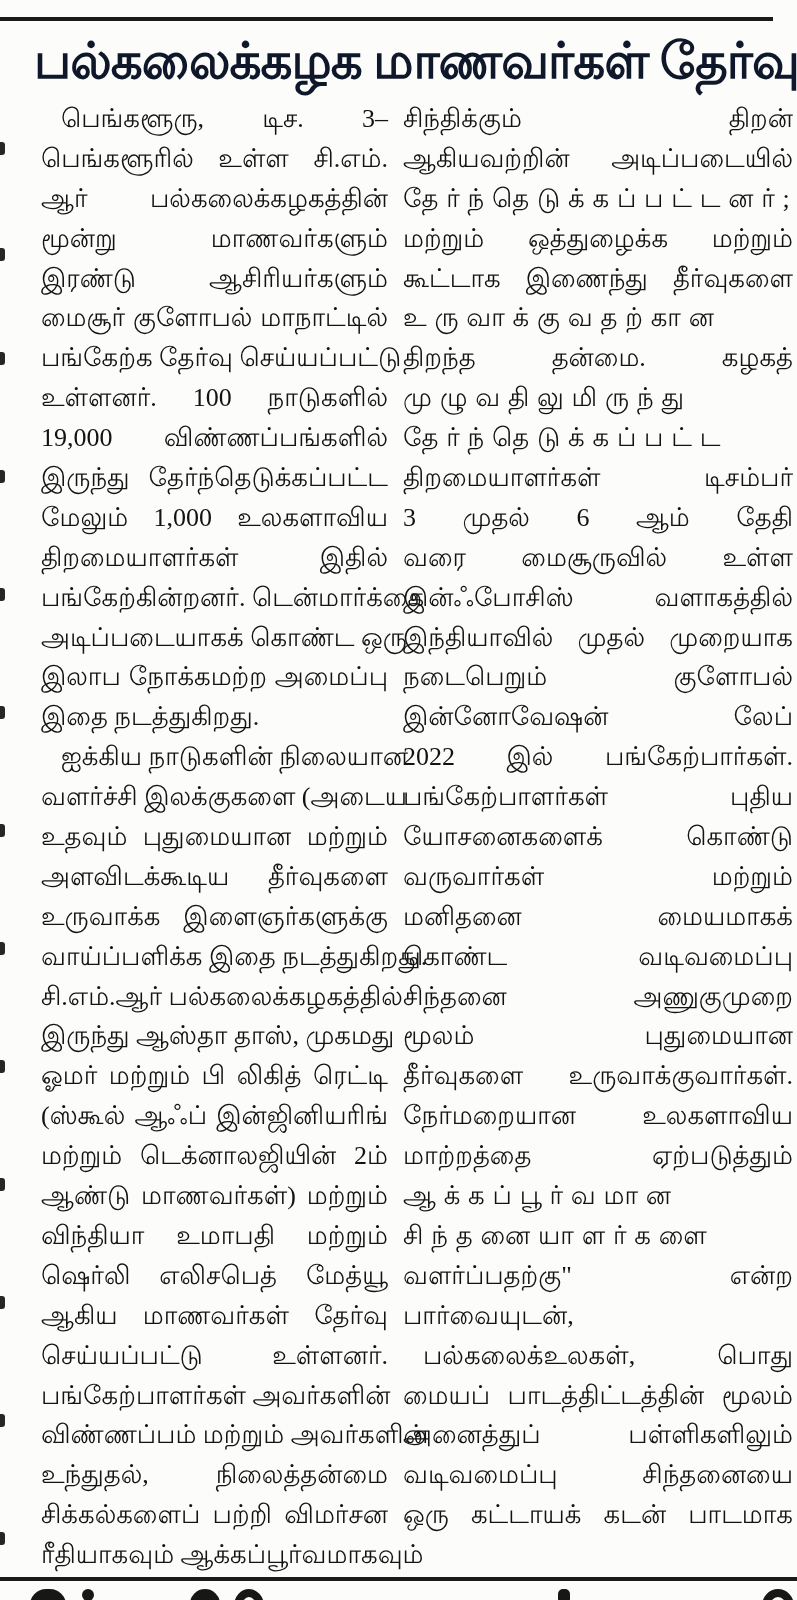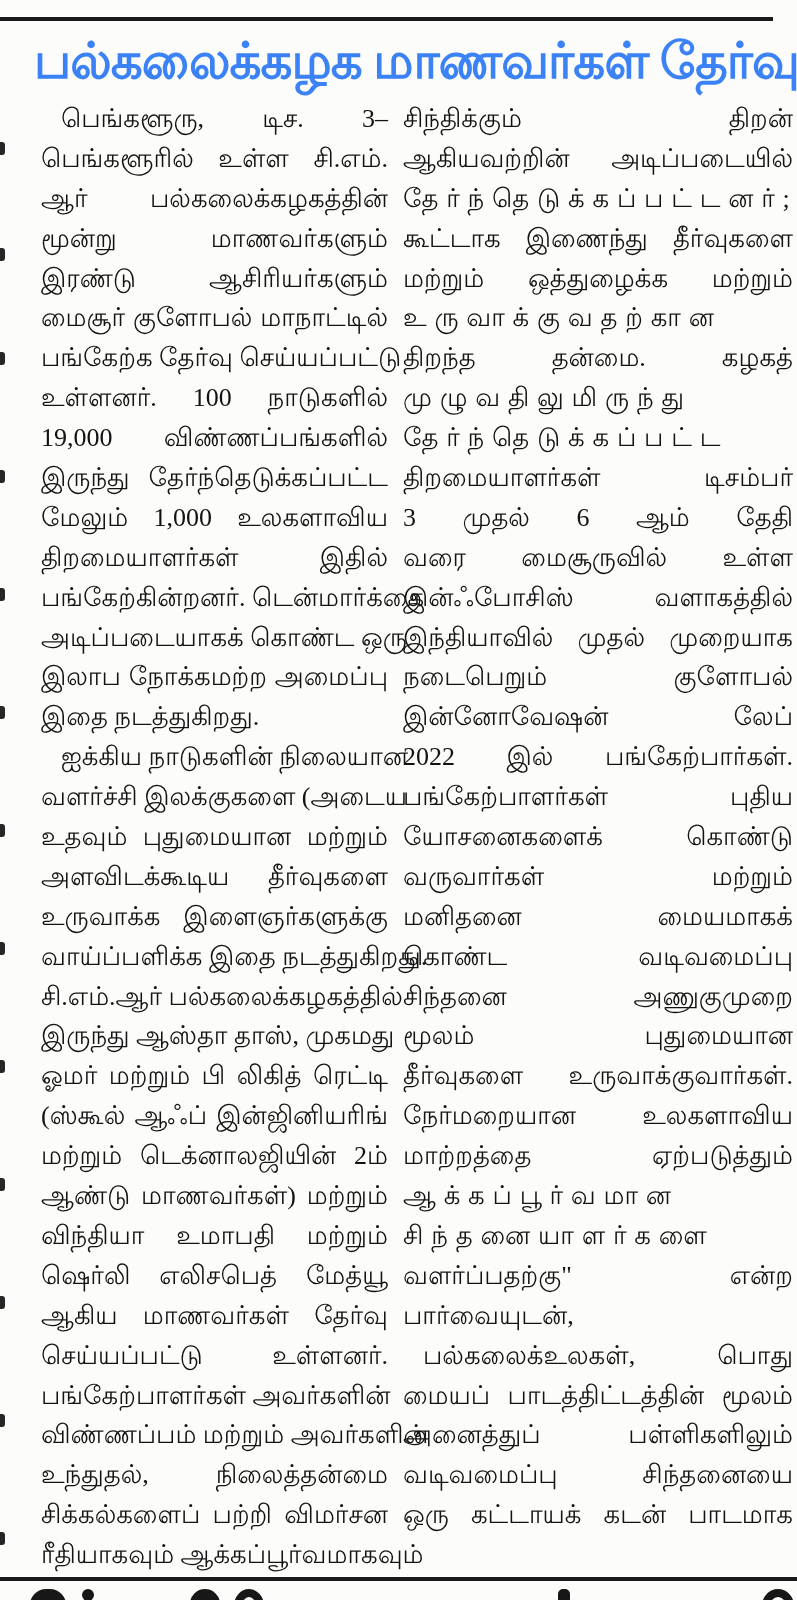--- a/index.html
+++ b/index.html
@@ -19,21 +19,21 @@
   }
   .headline {
     position: absolute; left: 34px; top: 24px;
     width: 748px; height: 74px;
     margin: 0;
     font-size: 50px; font-weight: 700;
     line-height: 74px;
     white-space: nowrap;
     text-align: justify; text-align-last: justify;
     letter-spacing: -1px;
-    color: #3b82f6;
+    color: #0f172a;
   }
   
   .headline::after { content: ""; display: inline-block; width: 100%; }
 
   .col { position: absolute; top: 99px; }
   .col-left  { left: 41px;  width: 347px; }
   .col-right { left: 403px; width: 390px; }
 
   .line {
     height: 39.9px;
@@ -121,22 +121,22 @@
       <div class="line">விண்ணப்பம் மற்றும் அவர்களின்</div>
       <div class="line">உந்துதல், நிலைத்தன்மை</div>
       <div class="line">சிக்கல்களைப் பற்றி விமர்சன</div>
       <div class="line">ரீதியாகவும் ஆக்கப்பூர்வமாகவும்</div>
     </div>
 
   <div class="col col-right">
       <div class="line">சிந்திக்கும் திறன்</div>
       <div class="line">ஆகியவற்றின் அடிப்படையில்</div>
       <div class="line spread">தேர்ந்தெடுக்கப்பட்டனர்;</div>
+      <div class="line">மற்றும் ஒத்துழைக்க மற்றும்</div>
       <div class="line">கூட்டாக இணைந்து தீர்வுகளை</div>
-      <div class="line">மற்றும் ஒத்துழைக்க மற்றும்</div>
       <div class="line spread">உருவாக்குவதற்கான</div>
       <div class="line">திறந்த தன்மை. கழகத்</div>
       <div class="line spread">முழுவதிலுமிருந்து</div>
       <div class="line spread">தேர்ந்தெடுக்கப்பட்ட</div>
       <div class="line">திறமையாளர்கள் டிசம்பர்</div>
       <div class="line">3 முதல் 6 ஆம் தேதி</div>
       <div class="line">வரை மைசூருவில் உள்ள</div>
       <div class="line">இன்ஃபோசிஸ் வளாகத்தில்</div>
       <div class="line">இந்தியாவில் முதல் முறையாக</div>
       <div class="line">நடைபெறும் குளோபல்</div>

